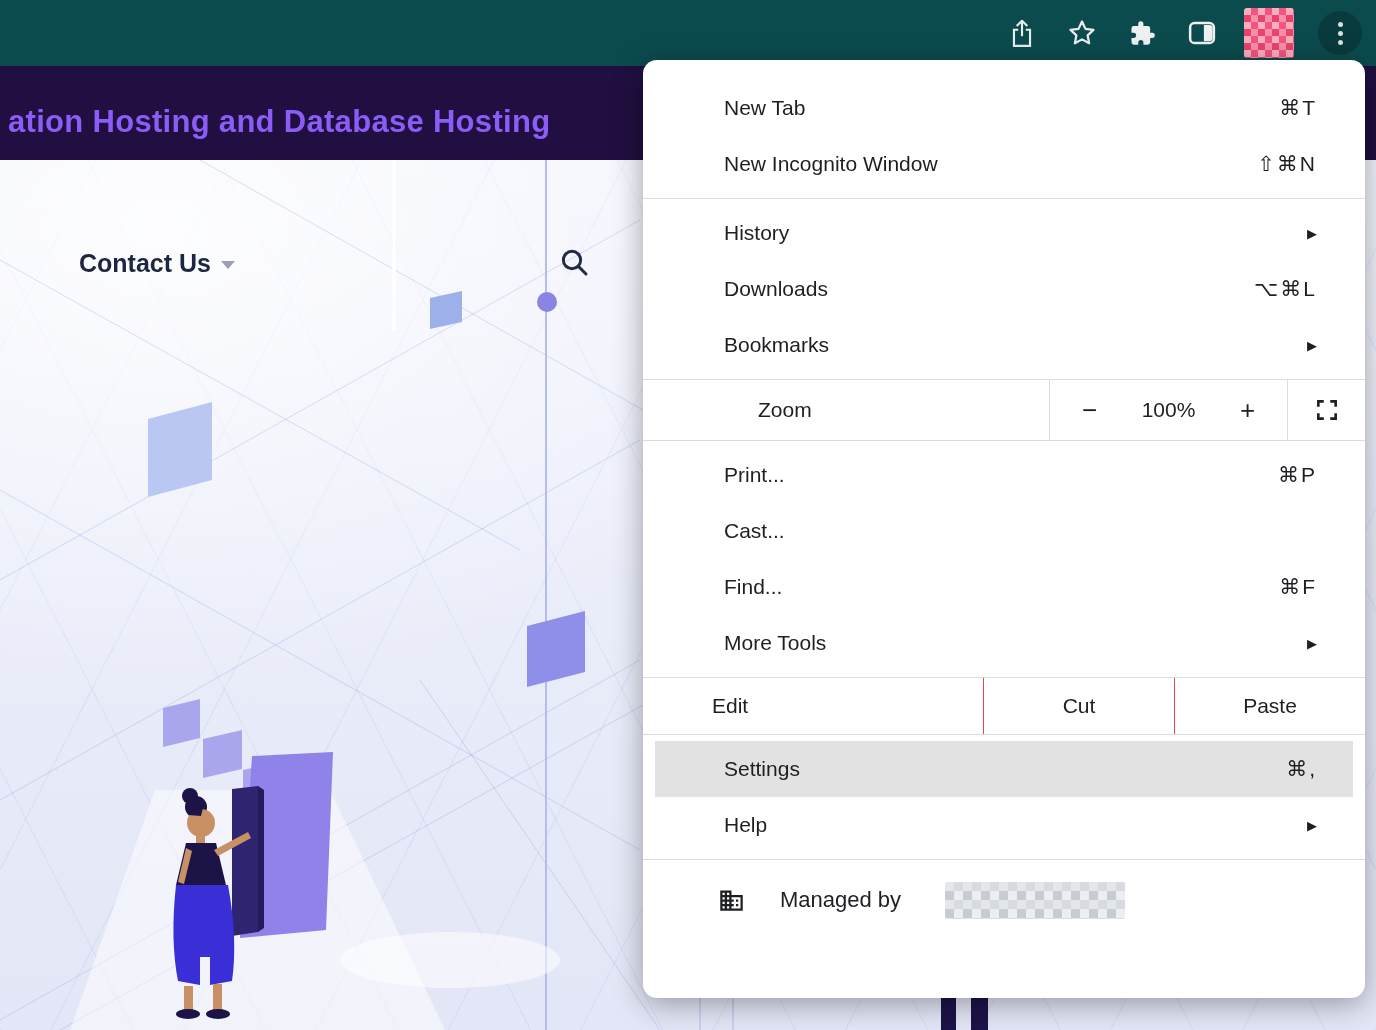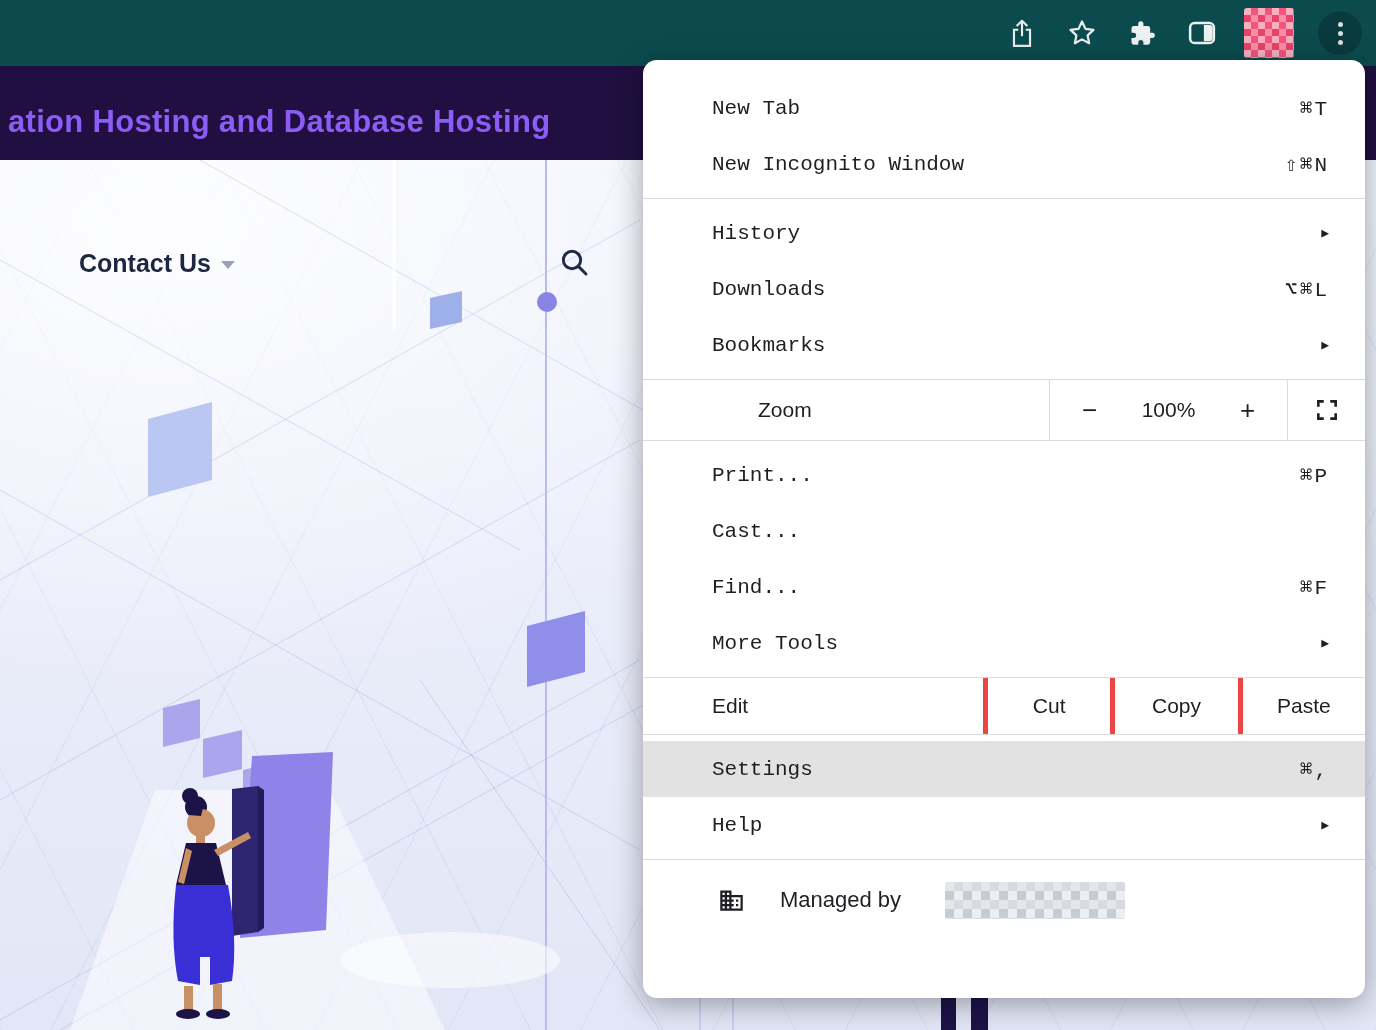--- a/index.html
+++ b/index.html
@@ -37,38 +37,38 @@
 
   .contact{ position:absolute; left:41px; top:247px; display:flex; align-items:center; gap:10px; cursor:pointer; z-index:3; }
   .contact-label{ font-size:25px; font-weight:bold; color:#1d2742; line-height:32px;margin-left:38px; }
   .caret{ width:0; height:0; border-left:7px solid transparent; border-right:7px solid transparent;
     border-top:8px solid #9aa0b8; margin-top:4px; }
   .search-btn{ position:absolute; left:558px; top:246px; width:34px; height:34px; cursor:pointer; z-index:3; }
 
   
   .menu{ position:absolute; left:643px; top:60px; width:722px; height:938px; background:#ffffff;
     border-radius:14px; box-shadow:0 6px 30px rgba(0,0,0,.35); z-index:10; padding-top:14px; overflow:hidden; }
-  .menu-section{ padding:6px 0;font-family:Liberation Mono, monospace; }
+  .menu-section{ padding:6px 12px; }
   .sep{ height:1px; background:#dcdcdc; }
   .m-item{ height:56px; display:flex; align-items:center; padding:0 36px 0 69px; cursor:pointer; }
   .m-item.highlighted{ background:#e2e2e2; }
   .m-label{ font-size:21px; color:#1d1f23; }
   .m-shortcut{ margin-left:auto; font-size:21px; color:#1d1f23; letter-spacing:2px; }
   .m-arrow{ margin-left:auto; font-size:13px; color:#1d1f23; }
 
   .zoom-row{ display:flex; align-items:stretch; height:62px; border-top:1px solid #dcdcdc; border-bottom:1px solid #dcdcdc;padding-left:46px; }
   .zoom-label{ width:360px; display:flex; align-items:center; padding-left:69px; font-size:21px; color:#1d1f23; }
   .zoom-controls{ width:239px; border-left:1px solid #dcdcdc; border-right:1px solid #dcdcdc; display:flex; }
   .zoom-controls .zc{ flex:1; display:flex; align-items:center; justify-content:center; font-size:21px; color:#1d1f23; cursor:pointer; }
   .zoom-controls .zc.sign{ font-size:26px; }
   .zoom-fullscreen{ flex:1; display:flex; align-items:center; justify-content:center; cursor:pointer; }
 
   .edit-row{ display:flex; align-items:stretch; height:58px; border-top:1px solid #dcdcdc; border-bottom:1px solid #dcdcdc; }
   .edit-label{ width:340px; display:flex; align-items:center; padding-left:69px; font-size:21px; color:#1d1f23; }
-  .edit-action{ flex:1; border-left:5px solid #ef4444; display:flex; align-items:center; justify-content:center;
+  .edit-action{ flex:1; border-left:1px solid #ef4444; display:flex; align-items:center; justify-content:center;
     font-size:21px; color:#1d1f23; cursor:pointer; }
 
   .menu-footer{ border-top:1px solid #dcdcdc; height:81px; display:flex; align-items:center; padding-left:75px; gap:35px; }
   .managed-text{ font-size:22px; color:#1d1f23; }
   .redacted{ width:180px; height:37px; margin-left:9px; border-radius:2px;
     background:repeating-conic-gradient(#d7dade 0 25%, #eceef1 0 50%, #c7ccd2 0 75%, #e3e6ea 0 100%);
     background-size:18px 18px; }
 </style>
 </head>
 <body>
@@ -250,21 +250,20 @@
       </div>
       <div class="m-item">
         <span class="m-label">More Tools</span>
         <span class="m-arrow">▶</span>
       </div>
     </div>
 
     <div class="edit-row">
       <div class="edit-label">Edit</div>
       <div class="edit-action">Cut</div>
-      <div class="edit-action">Copy</div>
       <div class="edit-action">Paste</div>
     </div>
 
     <div class="menu-section">
       <div class="m-item highlighted">
         <span class="m-label">Settings</span>
         <span class="m-shortcut">⌘,</span>
       </div>
       <div class="m-item">
         <span class="m-label">Help</span>

